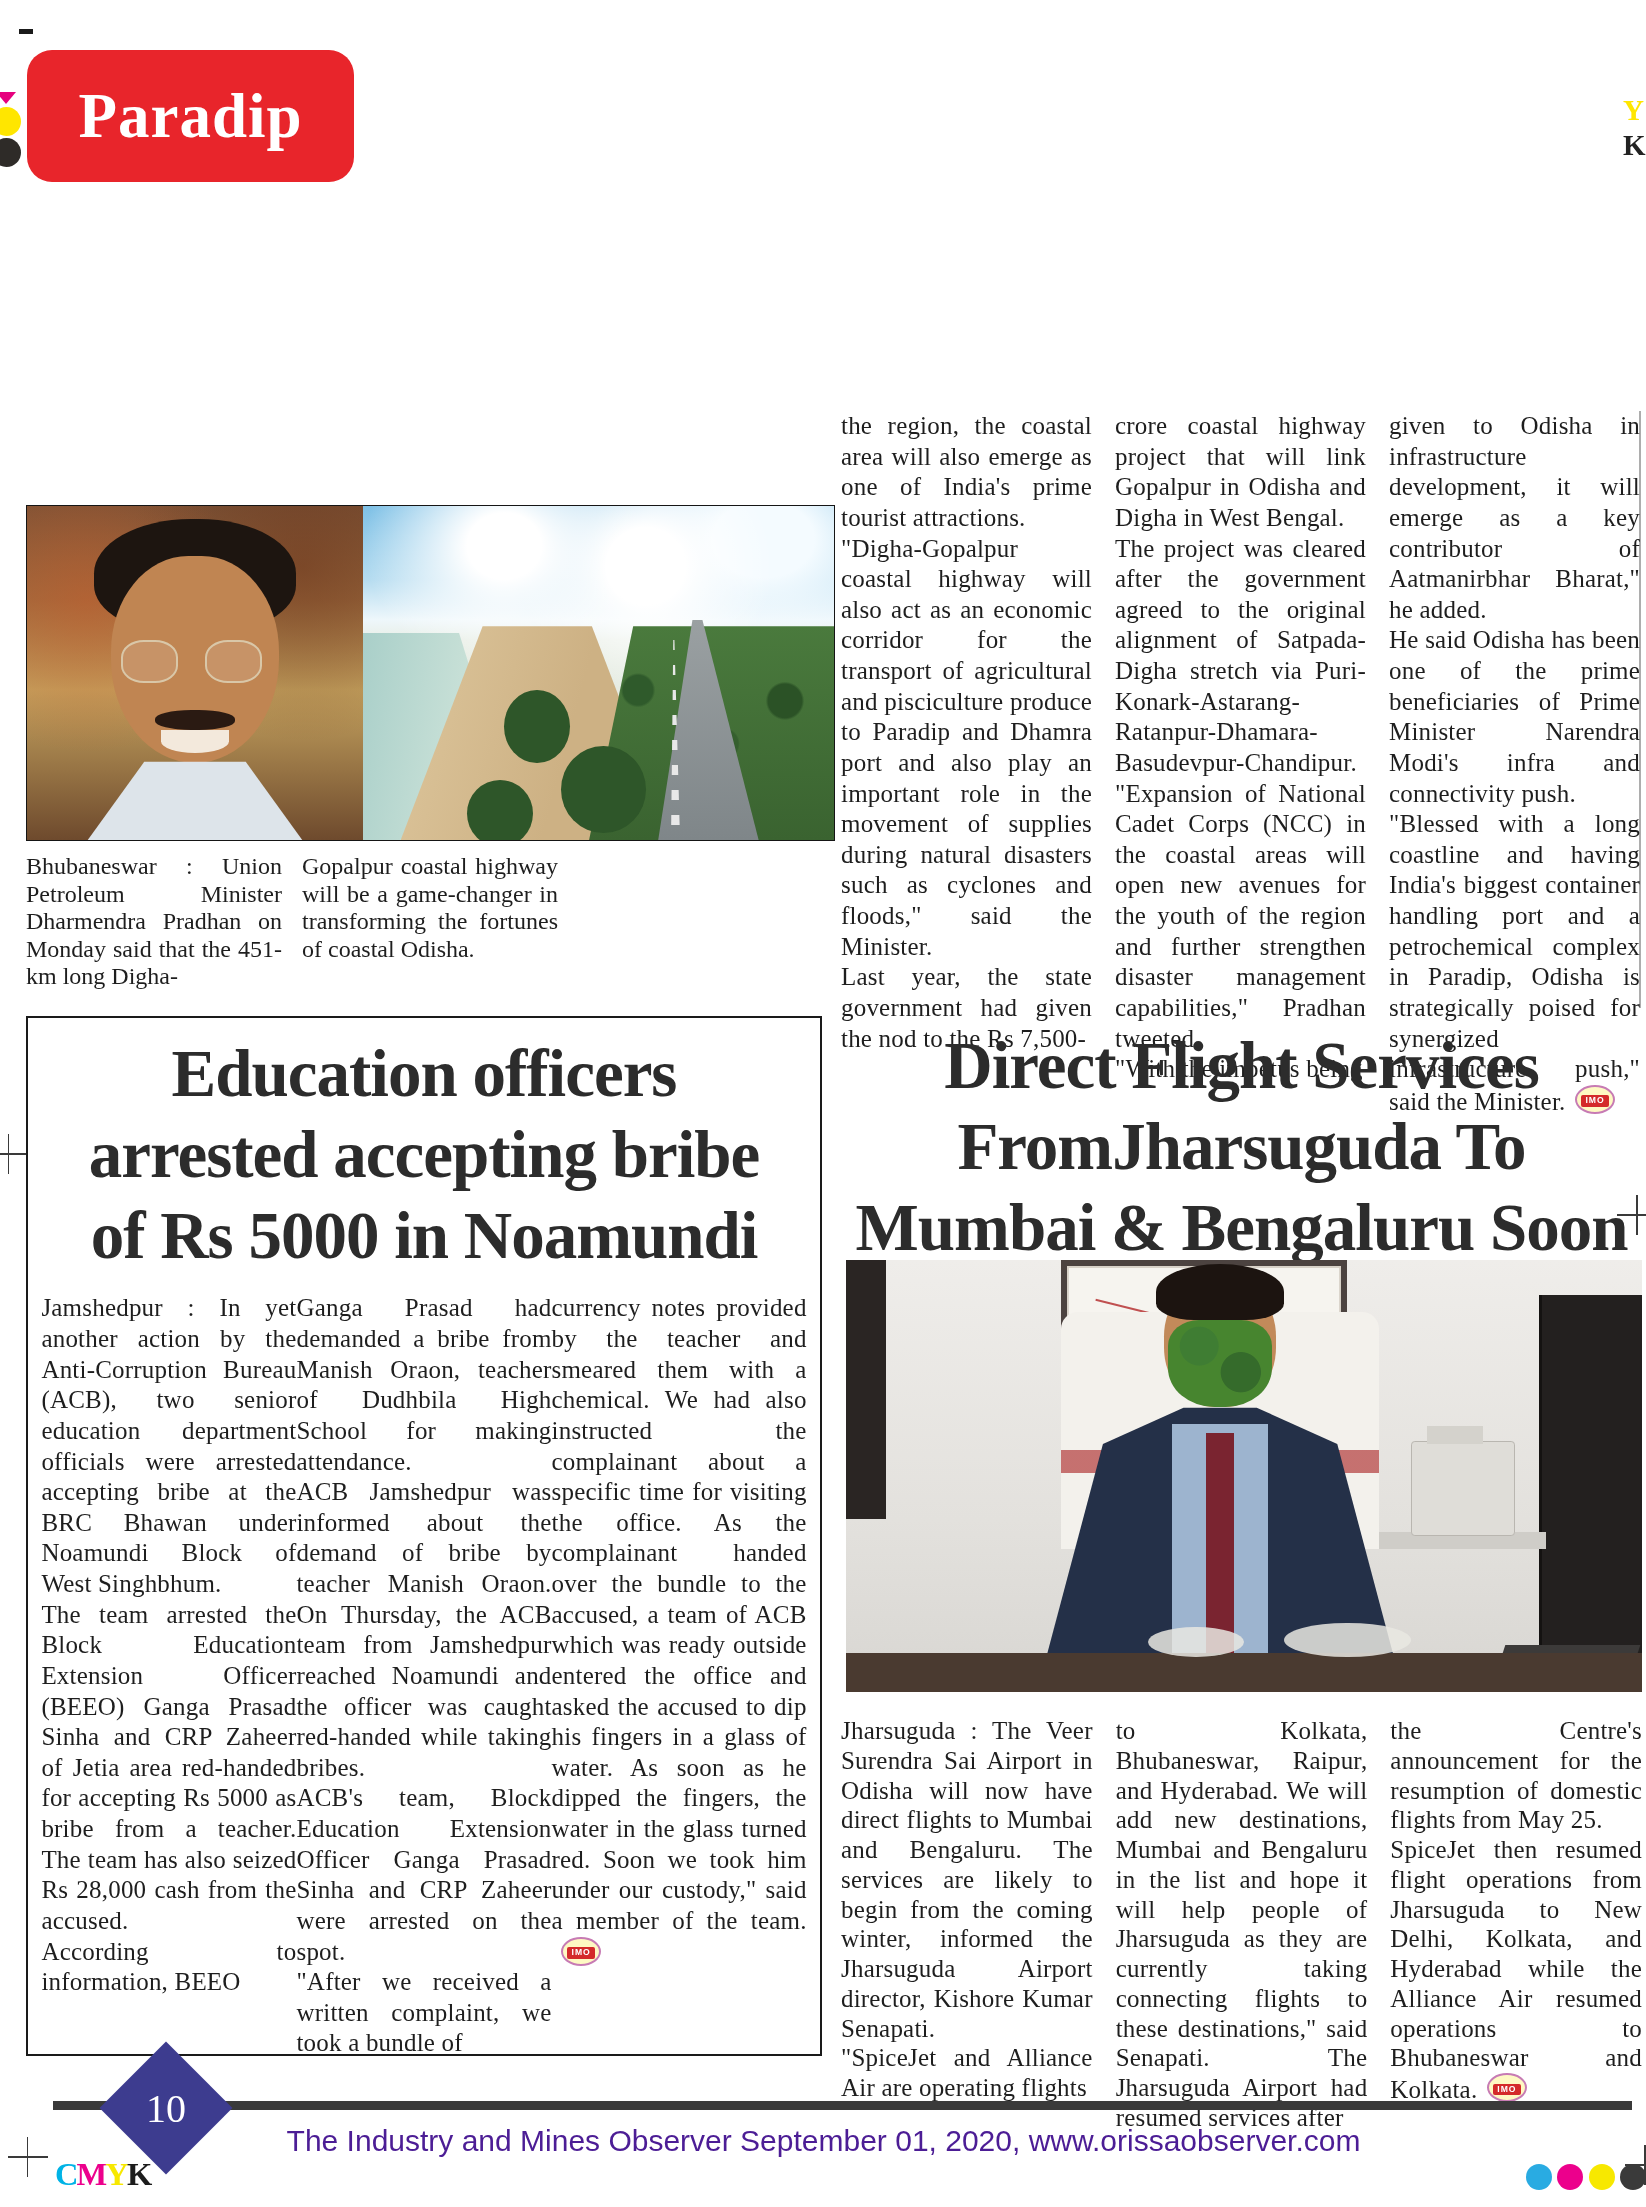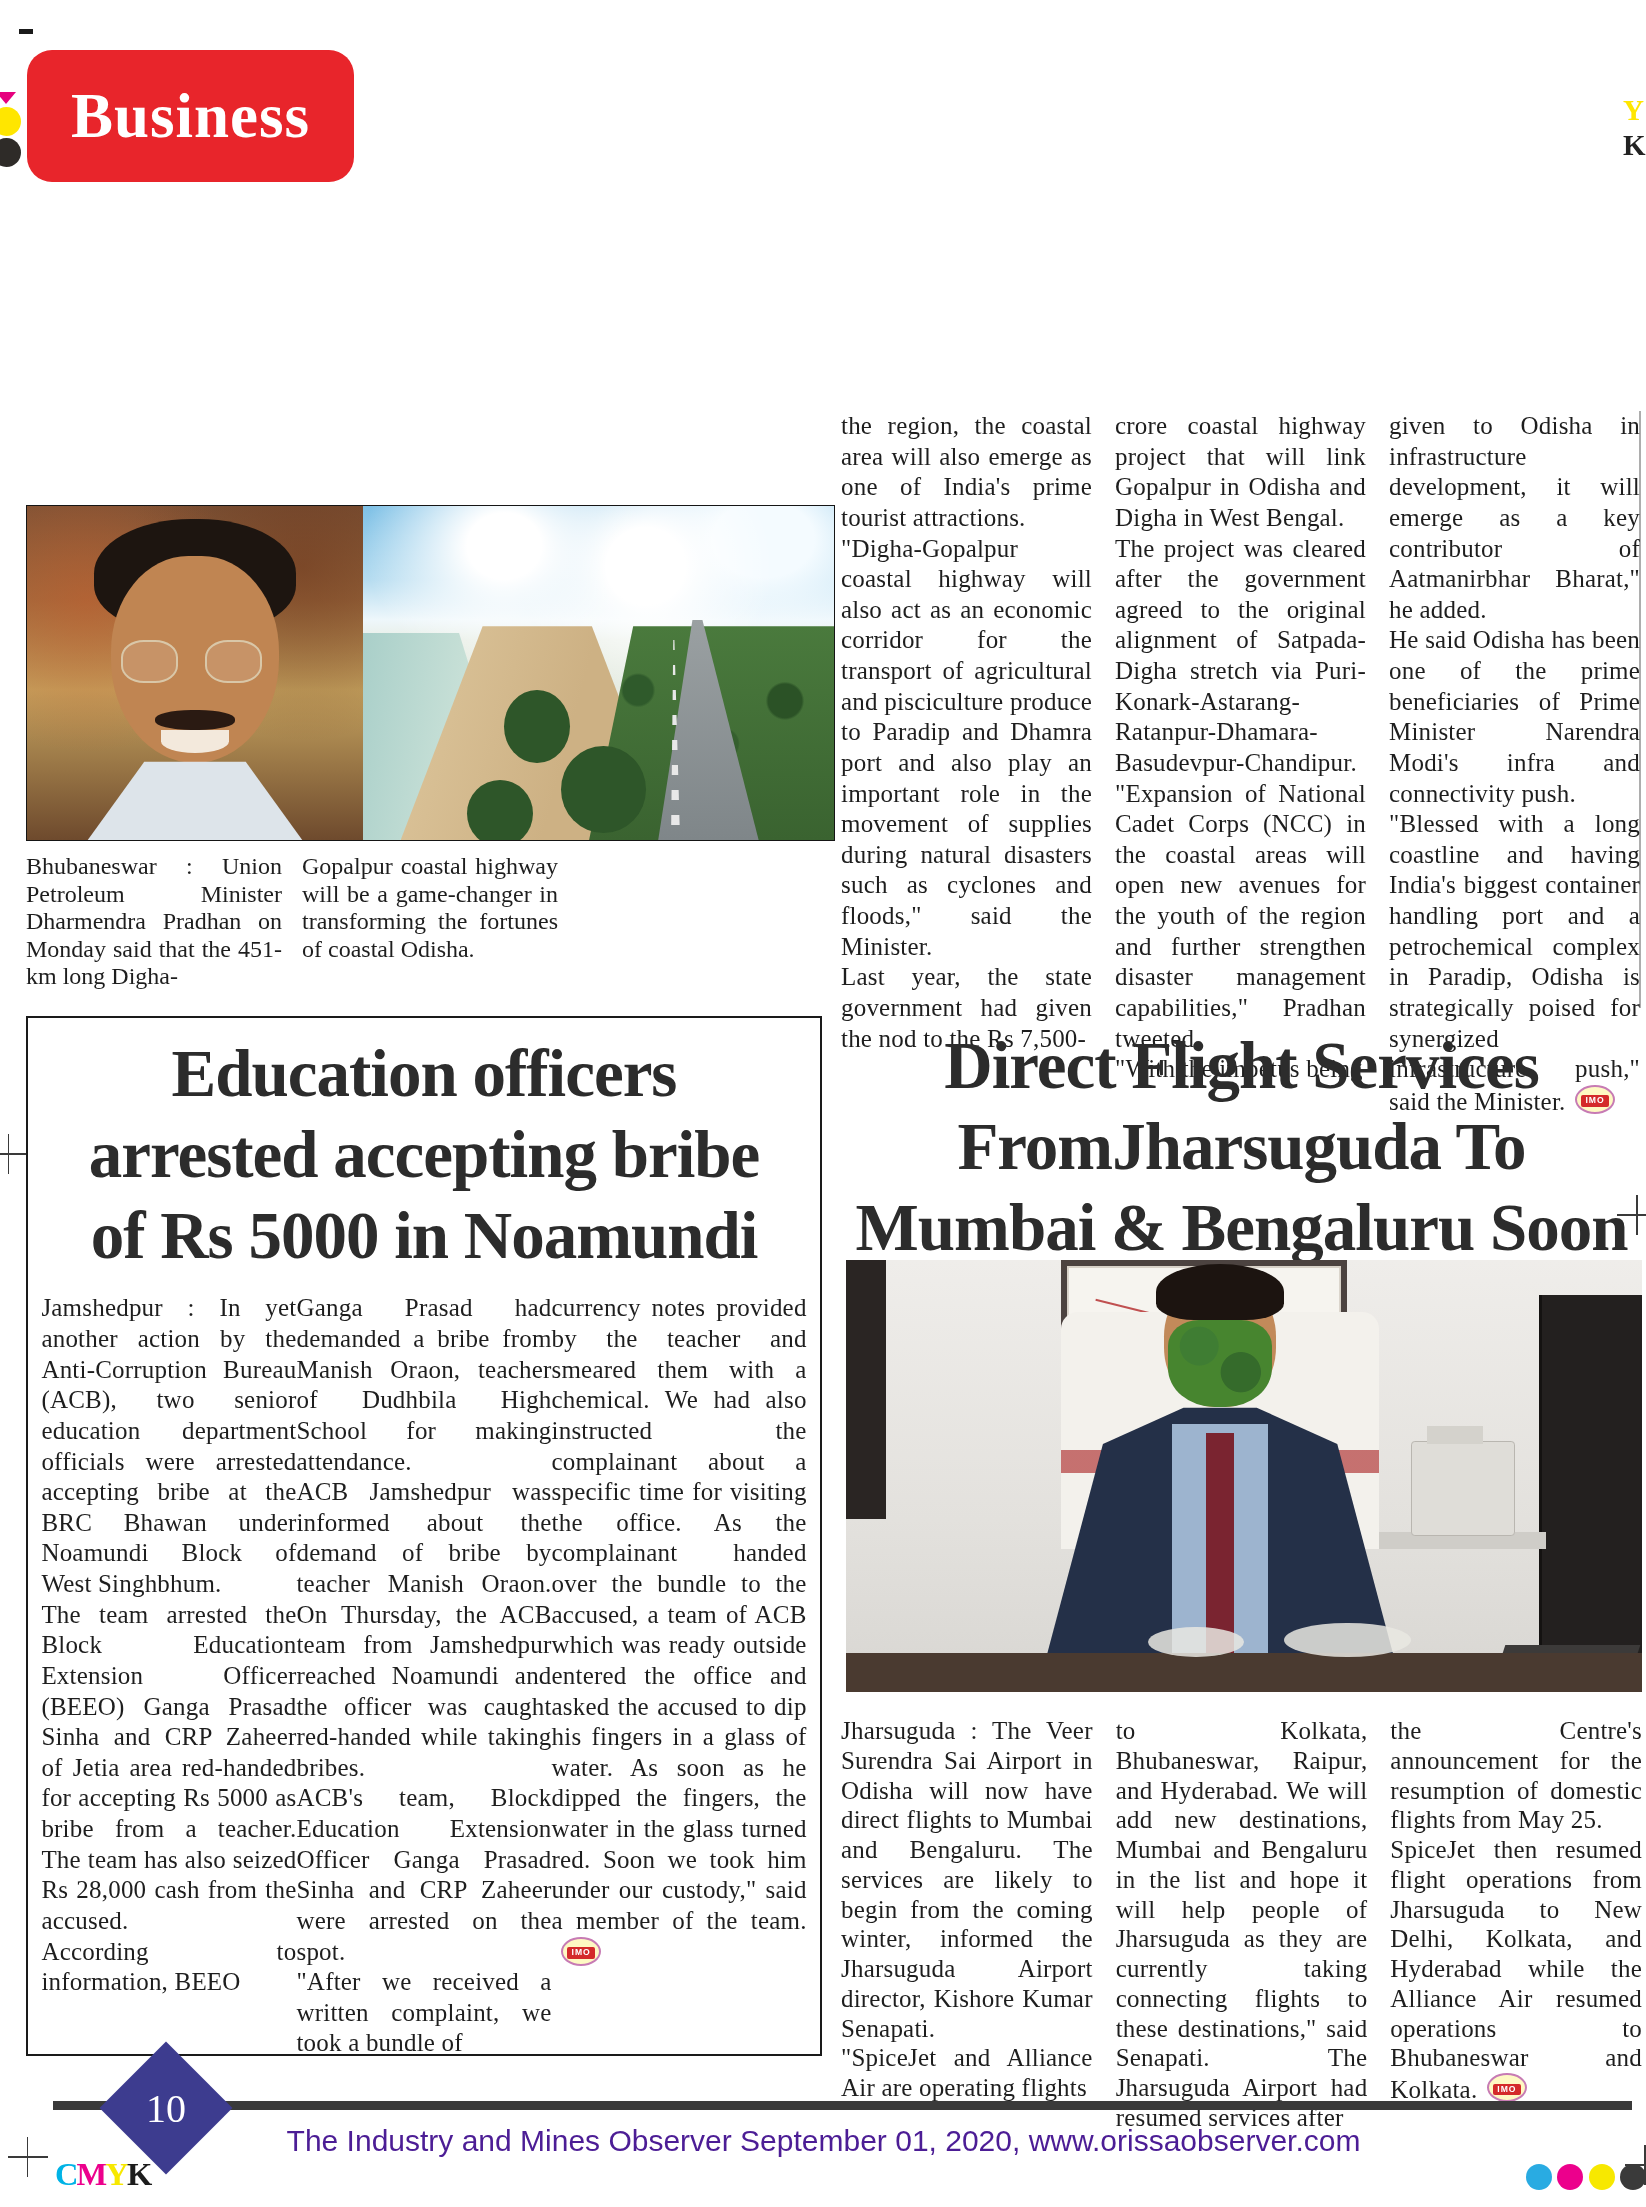--- a/index.html
+++ b/index.html
@@ -140,21 +140,21 @@
   <div class="ink-wedge" style="left:-3.8px;top:92px;"></div>
   <div class="ink-dot" style="left:-7.6px;top:107px;width:29px;height:29px;background:#ffe600;"></div>
   <div class="ink-dot" style="left:-7.6px;top:138px;width:29px;height:29px;background:#2e2b28;"></div>
   <div class="press-letter" style="left:1623px;top:96px;color:#ffe600;">Y</div>
   <div class="press-letter" style="left:1623px;top:131px;color:#222222;">K</div>
   <div class="reg-cross" style="left:-11.5px;top:1134px;"></div>
   <div class="reg-cross" style="left:1617px;top:1195px;"></div>
   <div class="trim-line" style="left:1639px;top:411px;width:1.9px;height:597px;"></div>
 
   <div class="badge">
-    <span>Business</span>
+    <span>Paradip</span>
   </div>
 
 
   <div class="a1-photos">
     <div class="photo photo-portrait">
       <div class="pp-hair"></div>
       <div class="pp-face"></div>
       <div class="pp-glass" style="left:28%;"></div>
       <div class="pp-glass" style="left:53%;"></div>
       <div class="pp-mo"></div>

